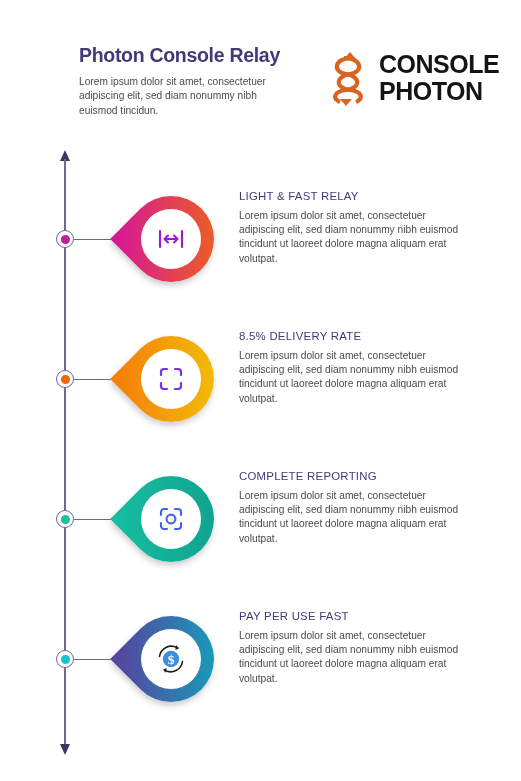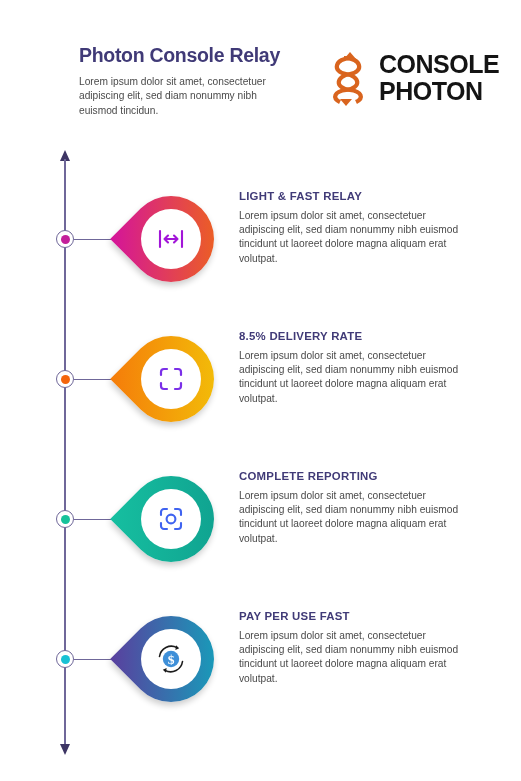--- a/index.html
+++ b/index.html
@@ -178,21 +178,21 @@
 
   
   .txt {
     position: absolute;
     left: 239px;
     top: 10px;
     width: 232px;
   }
   .txt-title {
     font-size: 11.4px;
-    font-weight: bold;
+    font-weight: normal;
     color: #403a77;
     letter-spacing: 0.25px;
     margin-bottom: 7px;
   }
   .txt-body {
     font-size: 10.2px;
     line-height: 14.2px;
     color: #4a4a4a;
   }
 </style>

